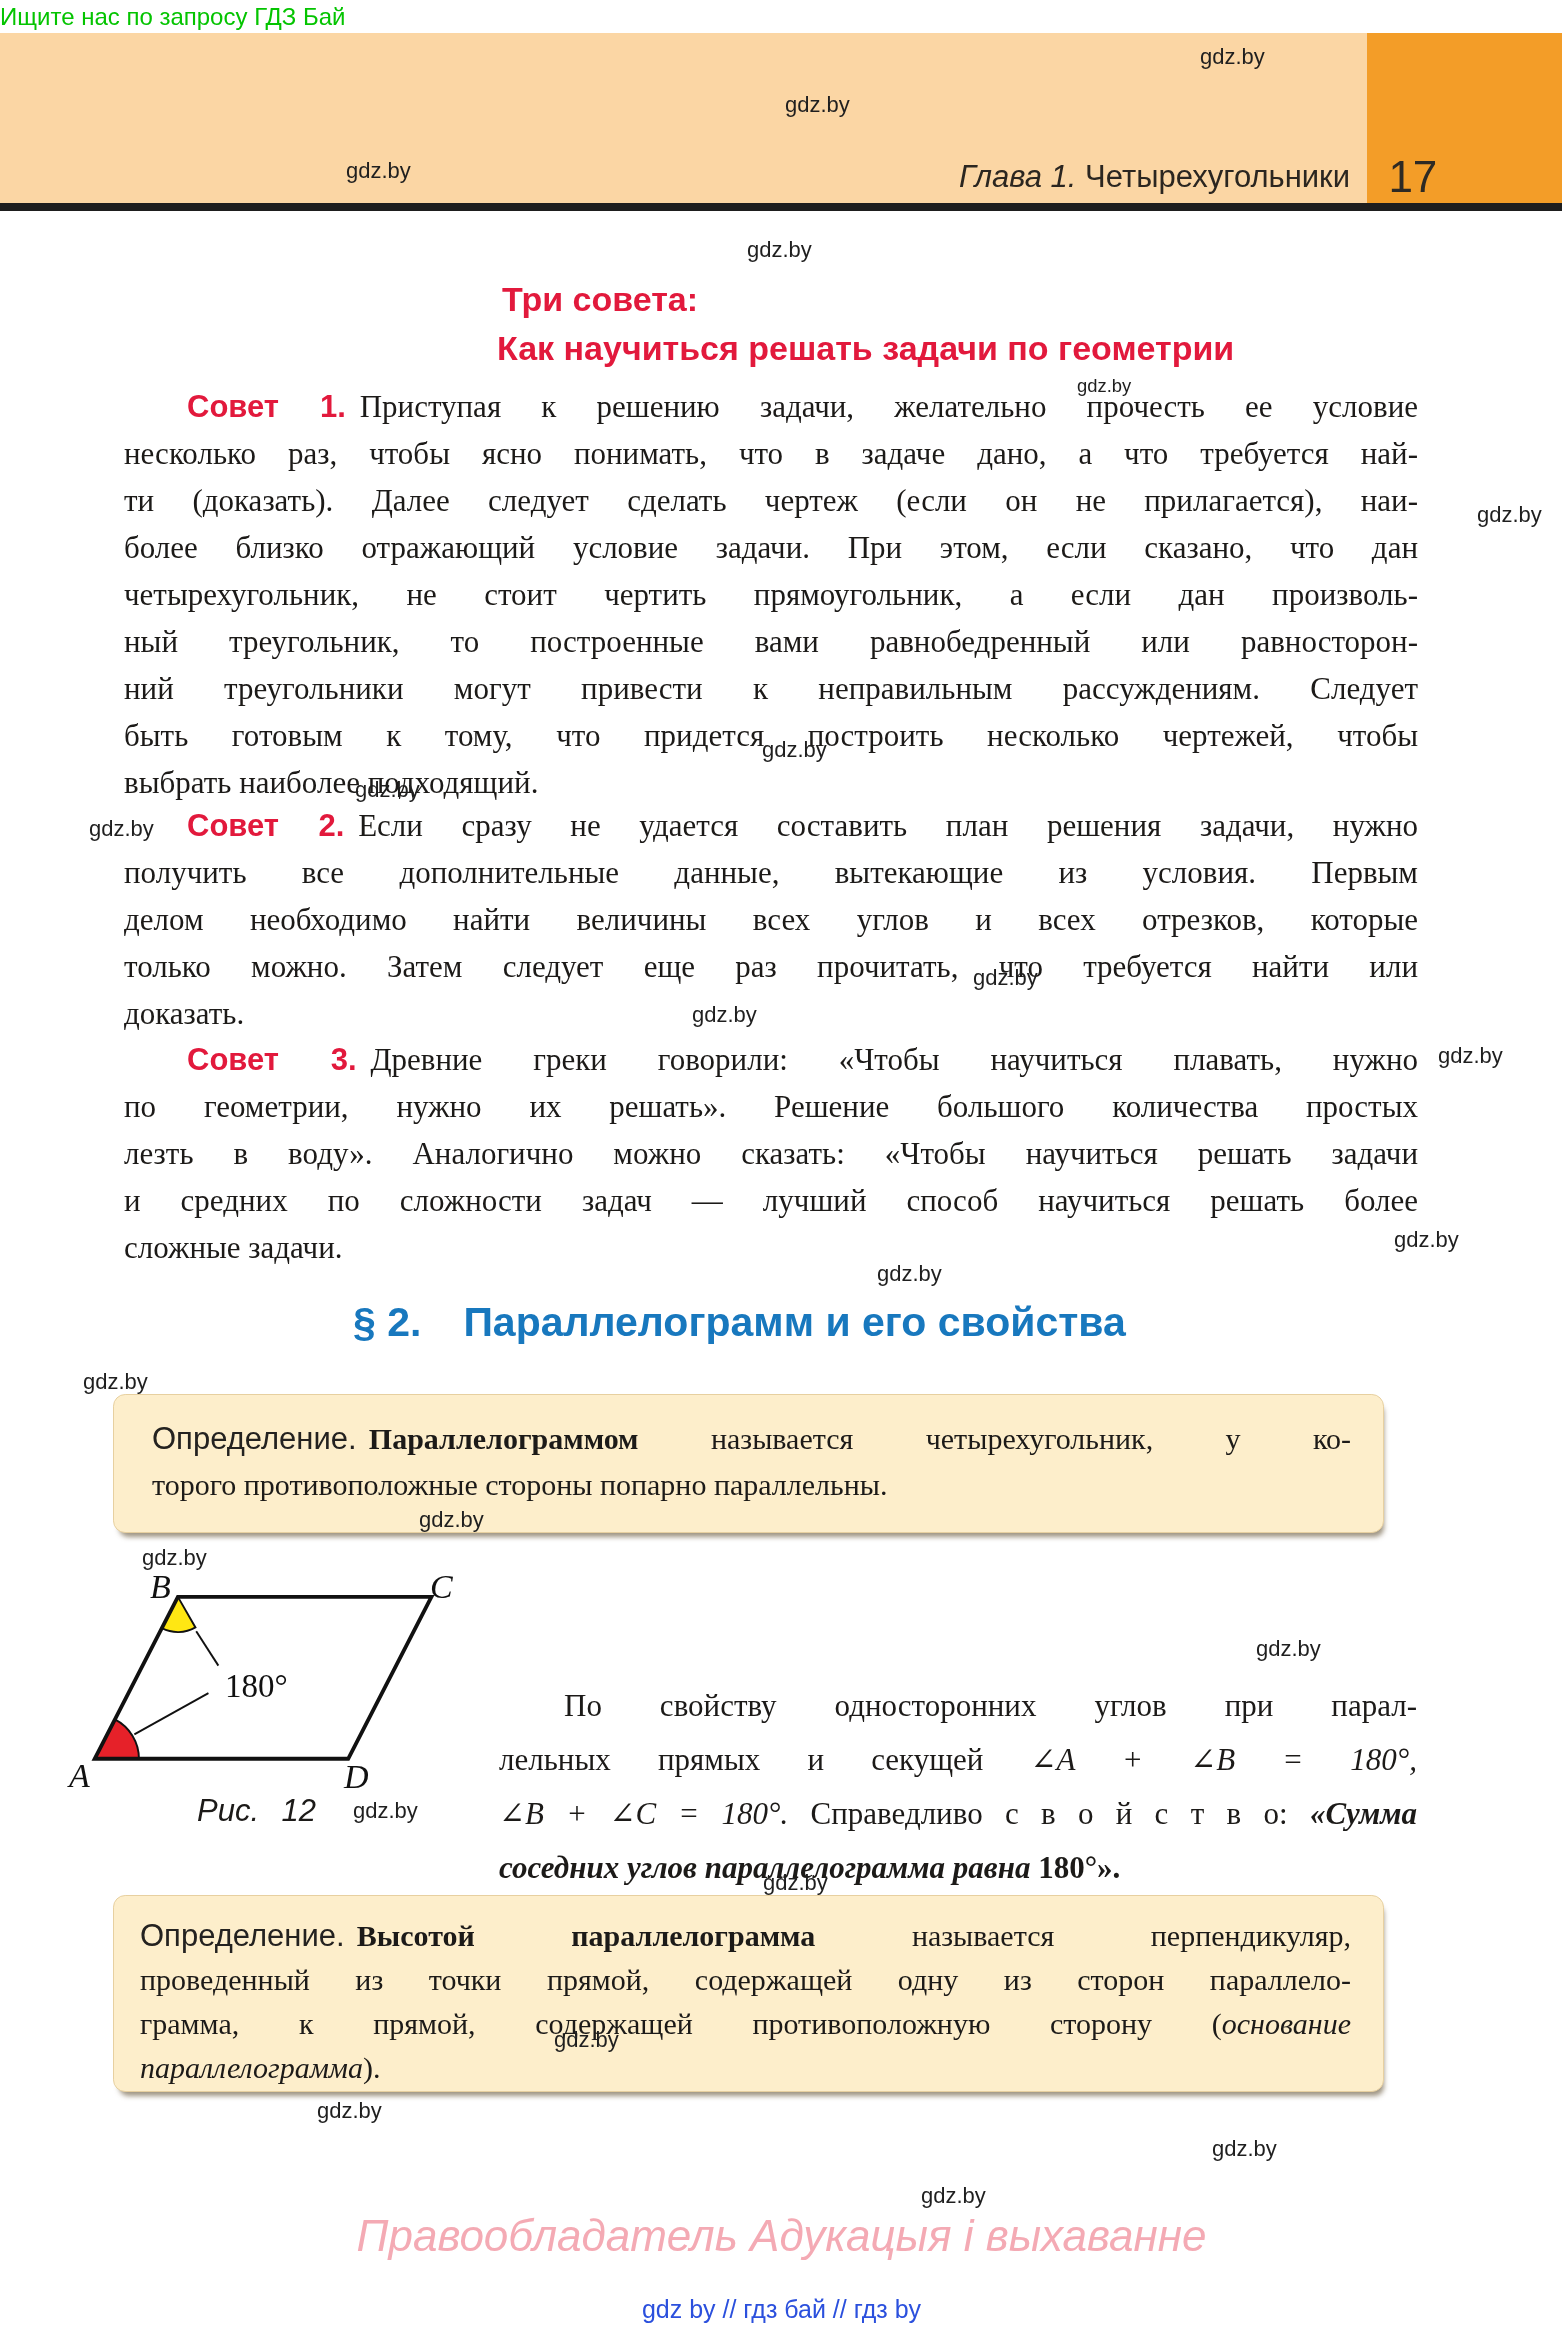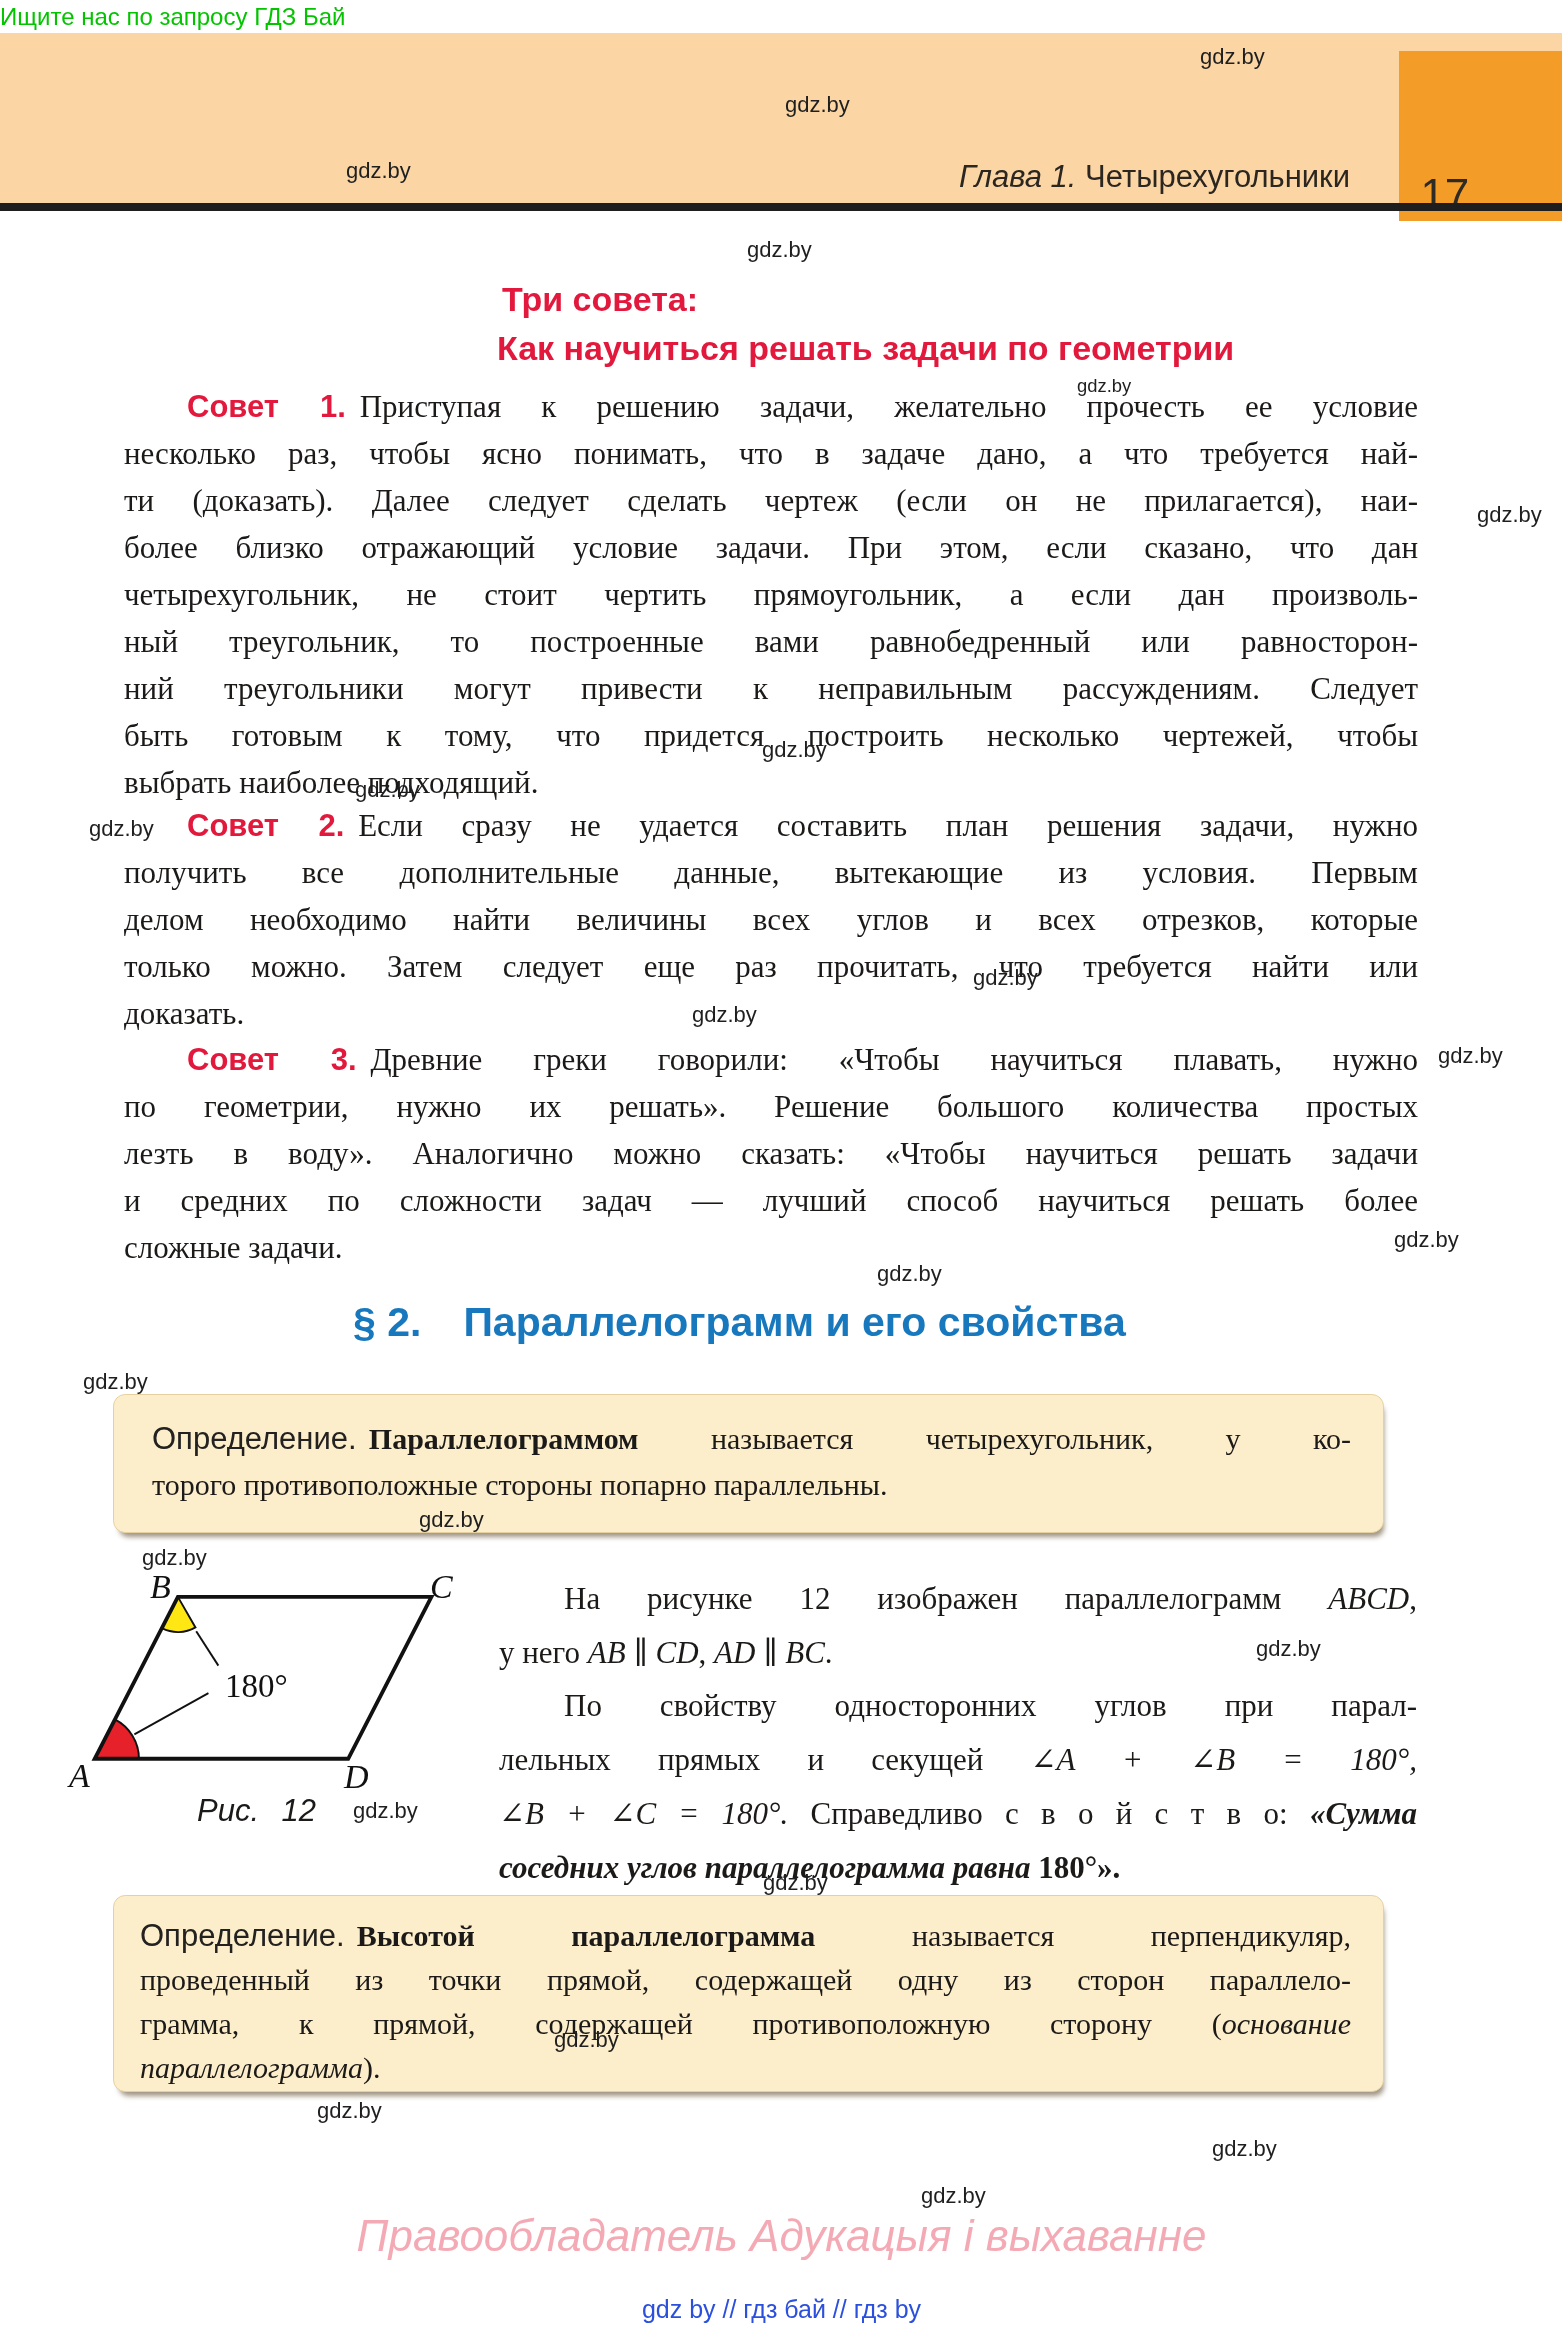--- a/index.html
+++ b/index.html
@@ -15,21 +15,21 @@
     font-size:24px; color:#04c400;
   }
   
   .band { position:absolute; top:33px; left:0; width:100%; height:170px; background:#fbd6a4;padding-left:43px; }
   .chapter {
     position:absolute; right:213px; bottom:7.7px;
     font-family:"Liberation Sans","DejaVu Sans",sans-serif;
     font-size:31px; color:#2b2620; white-space:nowrap;
   }
   .chapter .it { font-style:italic; }
-  .pagebox { position:absolute; right:0; top:0; width:164px; height:170px; background:#f39d28;margin-top:18px; }
+  .pagebox { position:absolute; right:0; top:0; width:196px; height:170px; background:#f39d28; }
   .pagenum {
     position:absolute; left:21.4px; bottom:1.5px;
     font-family:"Liberation Sans","DejaVu Sans",sans-serif;
     font-size:44px; color:#2e2a24;
   }
   .rule { position:absolute; top:203px; left:0; width:100%; height:7.7px; background:#1e1e1e; }
   
   .wm {
     position:absolute; font-family:"Liberation Sans","DejaVu Sans",sans-serif;
     font-size:22px; color:#1f1f1f; white-space:nowrap;
@@ -177,24 +177,20 @@
     <line x1="186" y1="92" x2="215" y2="137" stroke="#111" stroke-width="2.5"></line>
     <line x1="105" y1="227" x2="202" y2="173" stroke="#111" stroke-width="2.5"></line>
   </svg>
   <div class="vlabel" style="left:150px; top:1568px;">B</div>
   <div class="vlabel" style="left:430px; top:1568px;">C</div>
   <div class="vlabel" style="left:69px; top:1757px;">A</div>
   <div class="vlabel" style="left:344px; top:1758px;">D</div>
   <div class="angle-label">180°</div>
   <div class="fig-caption">Рис. 12</div>
 
-  <div class="rcol" style="top:1572px;">
-    <div class="rline indent"><span>На рисунке 12 изображен параллелограмм </span><span class="i">ABCD</span><span>,</span></div>
-    <div class="rline last"><span>у него </span><span class="i">AB</span><span> ∥ </span><span class="i">CD</span><span>, </span><span class="i">AD</span><span> ∥ </span><span class="i">BC</span><span>.</span></div>
-  </div>
   <div class="rcol" style="top:1679px;">
     <div class="rline indent">По свойству односторонних углов при парал-</div>
     <div class="rline"><span>лельных прямых и секущей </span><span class="i">∠A + ∠B = 180°,</span></div>
     <div class="rline"><span class="i">∠B + ∠C = 180°.</span><span> Справедливо </span><span>с в о й с т в о:</span><span class="bi"> «Сумма</span></div>
     <div class="rline last"><span class="bi">соседних углов параллелограмма равна </span><span class="b">180°».</span></div>
   </div>
 
   <div class="defbox box2">
     <div class="bodyline"><span class="def-label">Определение.</span><span class="b">Высотой параллелограмма</span><span> называется перпендикуляр,</span></div>
     <div class="bodyline">проведенный из точки прямой, содержащей одну из сторон параллело-</div>

